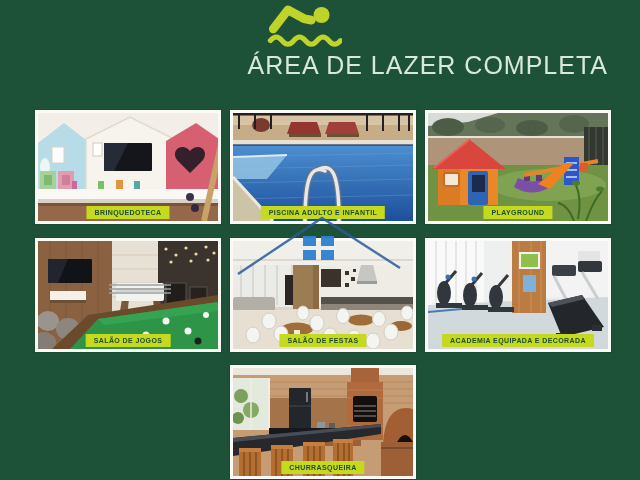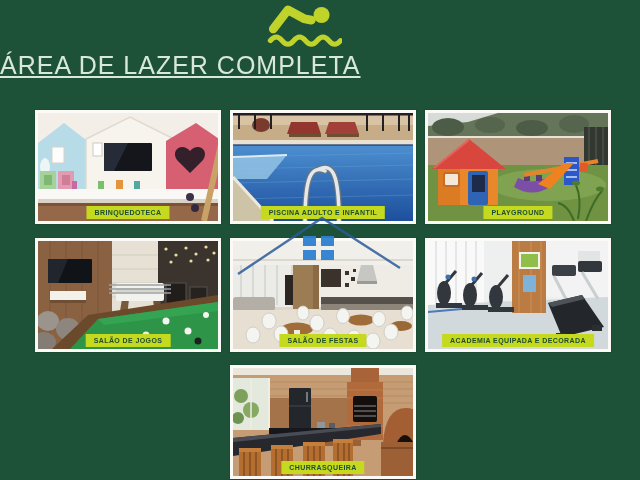--- a/index.html
+++ b/index.html
@@ -7,22 +7,22 @@
     --title_text:#D9E8DC; --watermark_blue:#2F80D0;
   }
   *{box-sizing:border-box;margin:0;padding:0;}
   html,body{width:640px;height:480px;overflow:hidden;}
   body{
     position:relative;background:var(--background);
     font-family:"Liberation Sans",sans-serif;
   }
   .swim-icon{position:absolute;left:266px;top:3px;width:76px;height:46px;}
   .page-title{
-    position:absolute;top:51px;left:0;width:608px;text-align:left;
-    color:var(--title_text);font-size:25px;font-weight:500;letter-spacing:1px;text-decoration:underline;
+    position:absolute;top:51px;left:0;width:608px;text-align:right;
+    color:var(--title_text);font-size:25px;font-weight:500;letter-spacing:1px;
   }
   .card{
     position:absolute;width:186px;height:114px;background:#FBFAF6;
     padding:3px;box-shadow:0 0 0 1px rgba(0,0,0,0.08);
   }
   .photo{position:relative;width:180px;height:108px;overflow:hidden;background:#ccc;}
   .photo svg{display:block;width:100%;height:100%;}
   .badge{
     position:absolute;bottom:2px;left:50%;transform:translateX(-50%);
     background:var(--accent);color:var(--badge_text);

